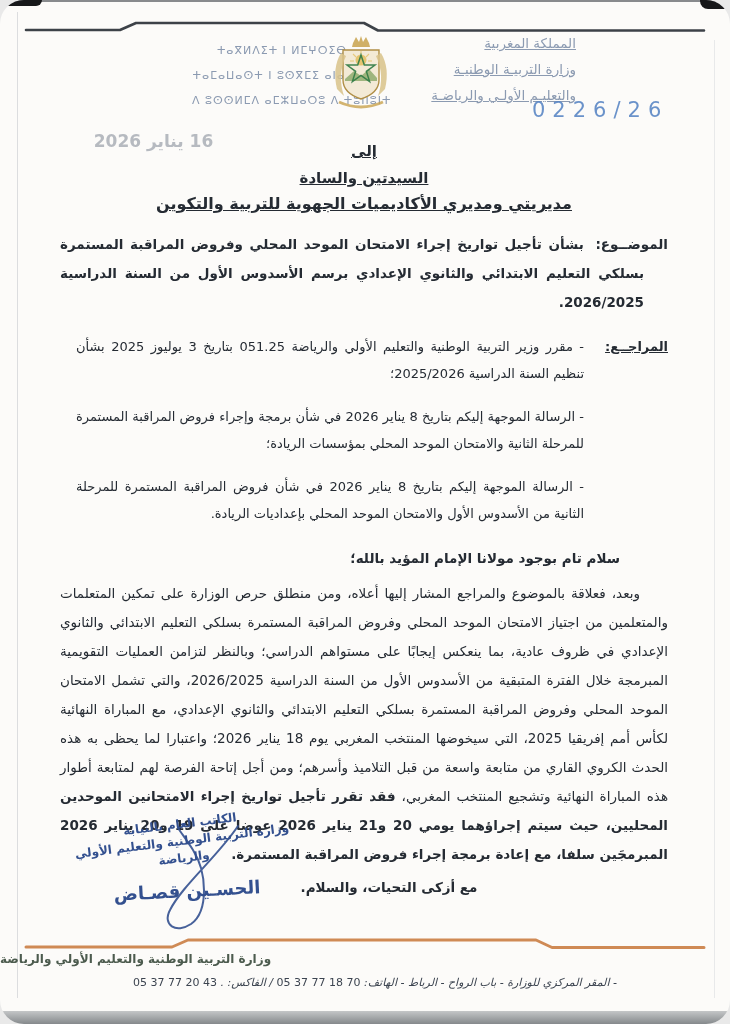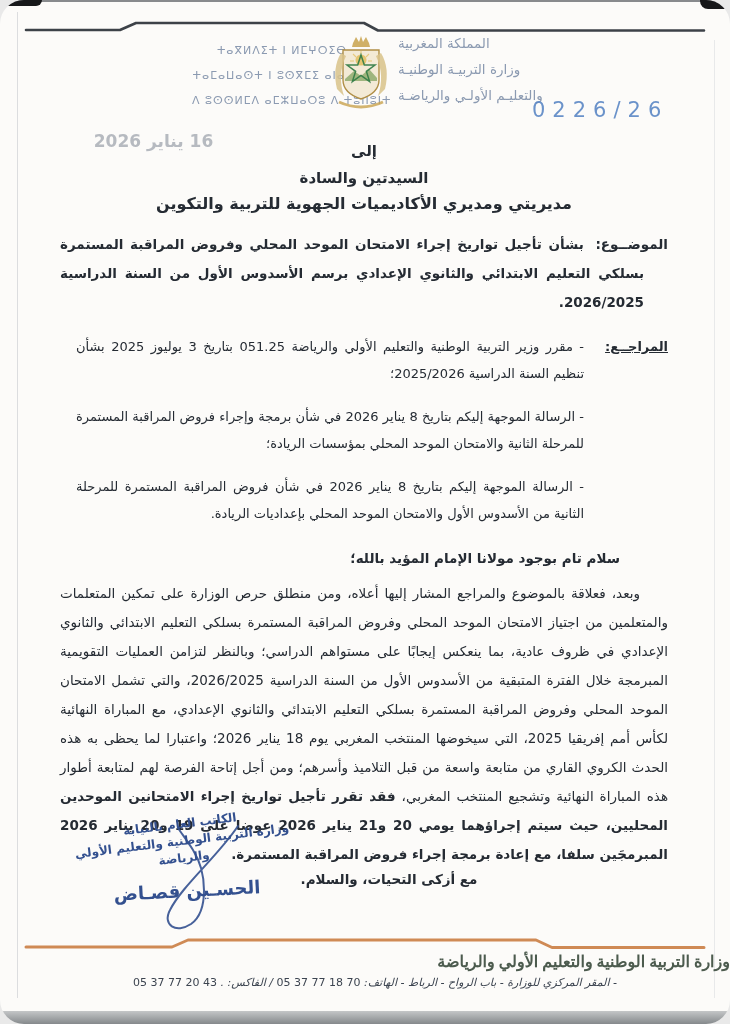--- a/index.html
+++ b/index.html
@@ -19,71 +19,71 @@
   
   .top-rule{position:absolute;top:20px;left:24px;width:682px;height:14px;}
   .footer-rule{position:absolute;top:936px;left:24px;width:682px;height:16px;}
   
   .hdr-tifinagh{
     position:absolute;top:38px;left:192px;width:180px;text-align:center;
     color:#8b9ab1;font-size:11px;line-height:25px;letter-spacing:1px;white-space:nowrap;
   }
   .hdr-crest{position:absolute;top:34px;left:329px;width:64px;height:76px;}
   .hdr-arabic{
-    position:absolute;top:30px;left:398px;width:178px;text-align:left;direction:rtl;
-    color:#8b9ab1;font-size:13.5px;line-height:26px;white-space:nowrap;
+    position:absolute;top:30px;left:398px;width:178px;text-align:right;direction:rtl;
+    color:#8b9ab1;font-size:13.5px;line-height:26px;white-space:nowrap;text-decoration:underline;
   }
   .stamp-number{
     position:absolute;top:98px;left:532px;width:150px;
     color:#5b87c5;font-size:21px;letter-spacing:7px;font-weight:normal;opacity:.9;
   }
   .date-stamp{
     position:absolute;top:131px;left:66px;width:175px;direction:rtl;text-align:center;
     color:#b6bac0;font-size:17px;font-weight:bold;
   }
   
   .doc-flow{position:absolute;top:0;left:60px;right:62px;padding-top:142px;direction:rtl;}
-  .addressee{text-align:center;font-weight:bold;}
+  .addressee{text-align:center;font-weight:bold;text-decoration:underline;}
   .addressee .to{font-size:15px;}
   .addressee .l1{font-size:15px;margin-top:9px;}
   .addressee .l2{font-size:16px;margin-top:7px;}
   .subject{
     margin-top:17px;font-size:13.5px;font-weight:bold;line-height:29px;
     text-align:justify;padding-right:24px;text-indent:-24px;
   }
   .subject .lbl{margin-left:5px;}
   .references{position:relative;margin-top:3px;padding-right:68px;font-size:13px;line-height:27px;text-align:justify;}
   .references .lbl{
     position:absolute;right:0;top:0;font-weight:bold;text-decoration:underline;margin-left:6px;
   }
   .ref-item{margin:16px;}
   .salutation{margin-top:17px;font-size:13.5px;font-weight:bold;text-indent:48px;line-height:28px;}
   .para{font-size:13.5px;line-height:29px;text-align:justify;}
   .para1{margin-top:7px;text-indent:28px;}
   .para1 .bold-seg{font-weight:bold;}
   .para2{margin-top:9px;text-indent:28px;}
   .closing{
-    margin-top:2px;font-size:13.5px;font-weight:bold;text-align:center;
+    margin-top:10px;font-size:13.5px;font-weight:bold;text-align:center;
     transform:translateX(25px); 
   }
   
   .sig-block{
     position:absolute;top:816px;left:46px;width:272px;text-align:center;direction:rtl;
     color:#33508f;font-size:12px;font-weight:bold;line-height:17px;
     transform:rotate(-7deg);
   }
   .sig-name{
     position:absolute;top:880px;left:92px;width:190px;text-align:center;direction:rtl;
     color:#33508f;font-size:18px;font-weight:bold;transform:rotate(-3deg);
   }
   .sig-swoosh{position:absolute;top:824px;left:152px;width:120px;height:112px;}
   
   .footer-ministry{
-    position:absolute;top:952px;left:0;right:0;text-align:right;direction:rtl;
-    color:#4c5b4e;font-size:16px;font-weight:bold;font-family:Liberation Serif, serif;
+    position:absolute;top:952px;left:0;right:0;text-align:left;direction:rtl;
+    color:#4c5b4e;font-size:12px;font-weight:bold;
   }
   .footer-address{
     position:absolute;top:976px;left:0;right:0;text-align:center;direction:rtl;
     color:#3c4450;font-size:11px;font-style:italic;padding-left:20px;
   }
   .footer-address .num{font-style:normal;}
 </style>
 </head>
 <body>
 

